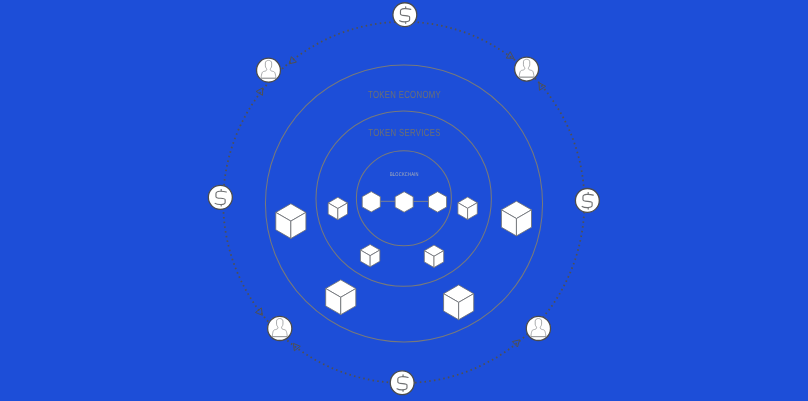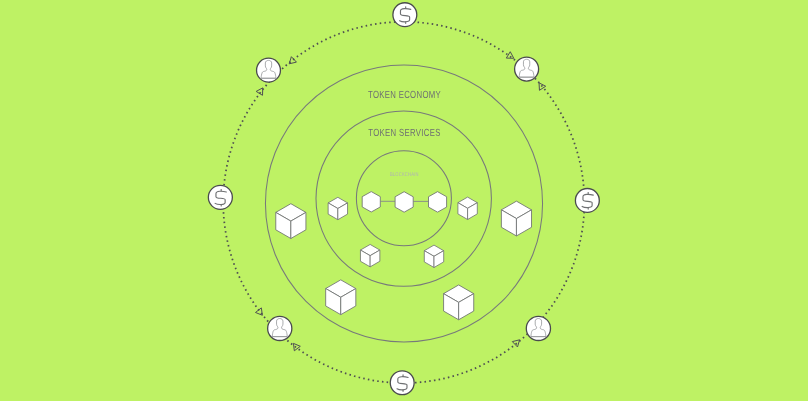--- a/index.html
+++ b/index.html
@@ -1,19 +1,19 @@
 <!DOCTYPE html>
 <html><head>
 <meta charset="utf-8">
 <title>Token Economy Diagram</title>
 <style>
   html,body{margin:0;padding:0;}
   body{width:808px;height:401px;overflow:hidden;background:#ffffff;
        font-family:"Liberation Sans",sans-serif;}
-  #stage{position:relative;width:808px;height:401px;background:#bef264;}
+  #stage{position:relative;width:808px;height:401px;background:#1d4ed8;}
   svg{display:block;shape-rendering:geometricPrecision;text-rendering:geometricPrecision;}
   text{filter:opacity(0.999);}
   .ring{fill:none;stroke:#77797b;stroke-width:1.05;}
   .flow-circle{fill:none;stroke:#4f5052;stroke-width:1.75;stroke-linecap:butt;}
   .icon-circle{fill:#ffffff;stroke:#4a4b4d;stroke-width:1.3;}
   .cube-face{fill:#ffffff;stroke:#6e7072;stroke-width:0.85;stroke-linejoin:round;}
   .cube-small .cube-face{stroke-width:0.8;}
   .hex{fill:#ffffff;stroke:#6e7072;stroke-width:0.85;stroke-linejoin:round;}
   .chain-link{stroke:#85878a;stroke-width:0.9;}
   .arrowhead{fill:none;stroke:#4f5052;stroke-width:1.0;stroke-linejoin:miter;}

